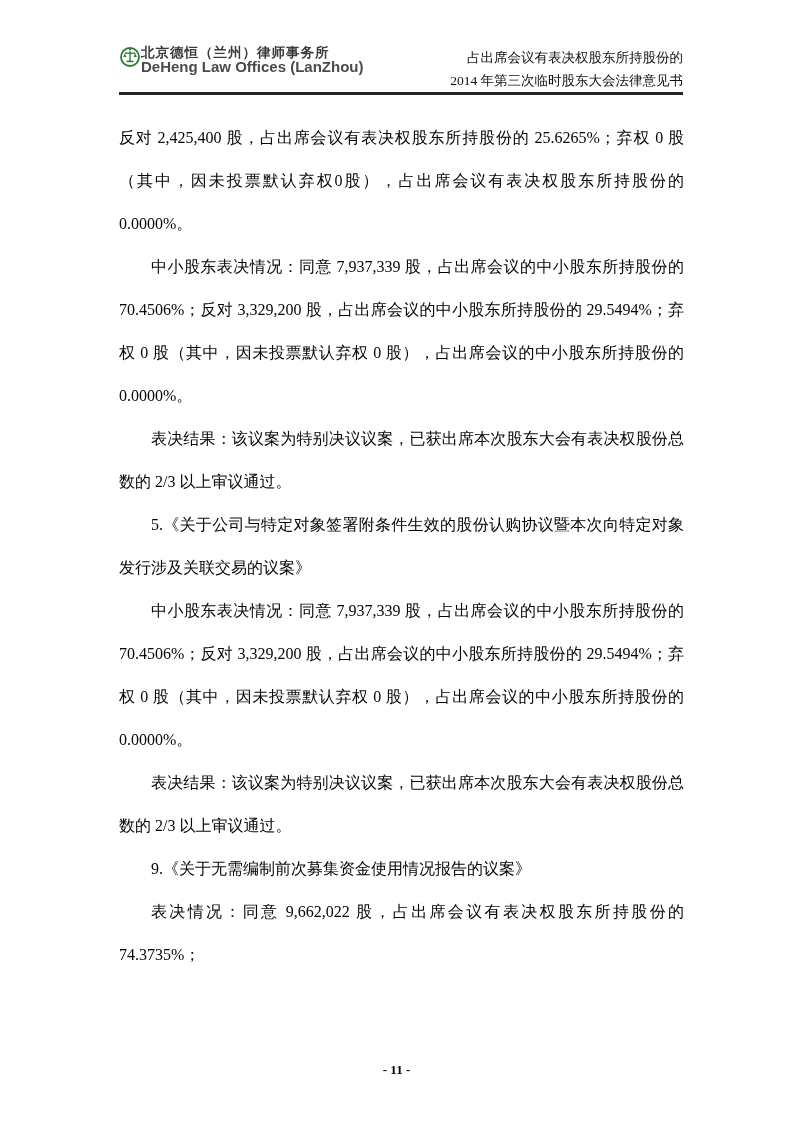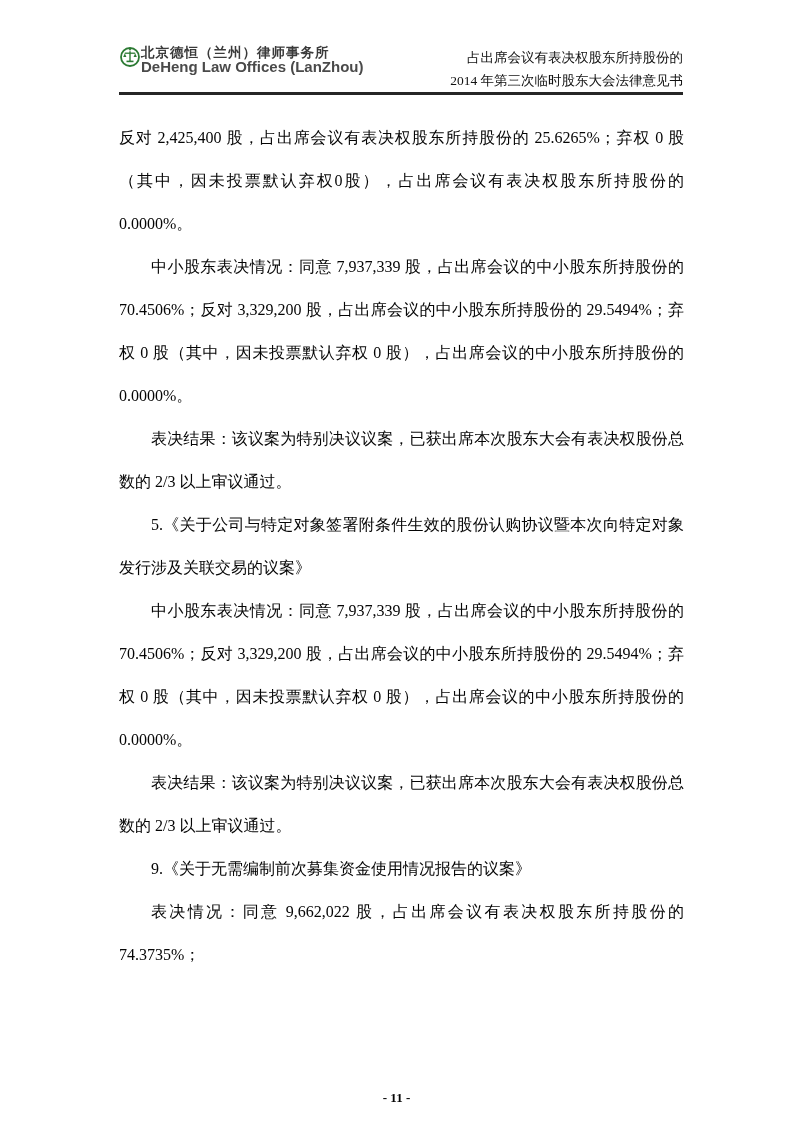--- a/index.html
+++ b/index.html
@@ -96,21 +96,21 @@
     padding: 0;
   }
   .doc-body p.indent {
     text-indent: 2em;
   }
 
   
   .doc-footer {
     position: absolute;
     left: 0;
-    top: 1090px;
+    top: 1062px;
     width: 793px;
     text-align: center;
     font-size: 13px;
     font-weight: bold;
     color: #050505;
   }
 </style>
 </head>
 <body>
 

